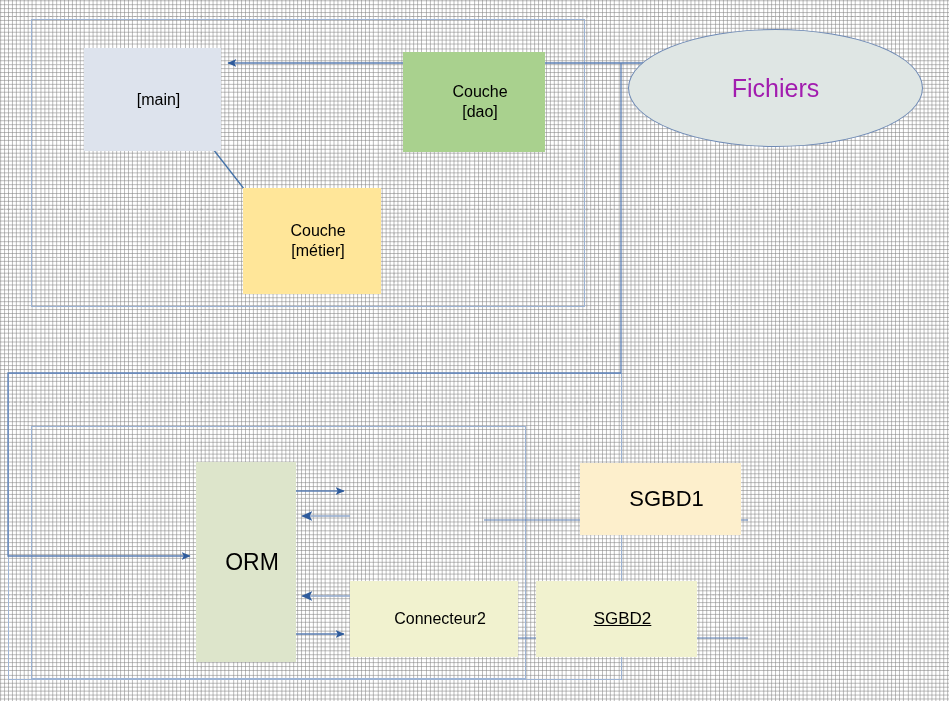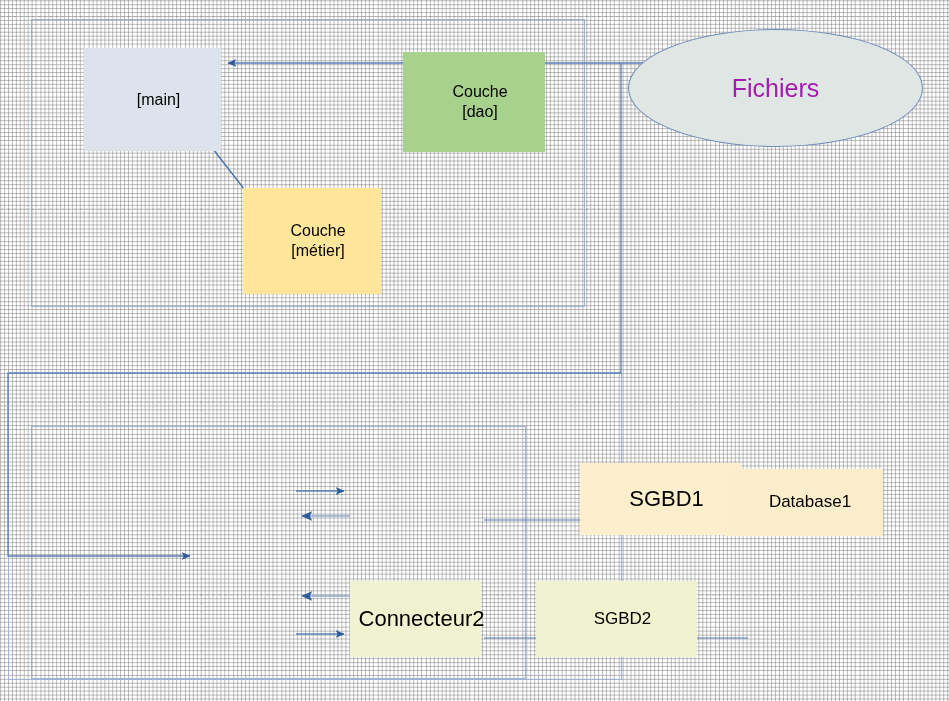--- a/index.html
+++ b/index.html
@@ -144,24 +144,24 @@
   <div class="node" style="left:84px; top:48px; width:137px; height:103px; background:#dde3ed; font-size:16px;">[main]</div>
 
   <div class="node" style="left:403px; top:52px; width:142px; height:100px; background:#a9d18e; font-size:16px;">Couche
 [dao]</div>
 
   <div class="node" style="left:243px; top:188px; width:138px; height:106px; background:#ffe699; font-size:16px;">Couche
 [métier]</div>
 
   <div class="ellipse" style="left:628px; top:29px; width:295px; height:118px; background:#dfe6e4; font-size:25px; color:#a21caf;">Fichiers</div>
 
+  <div class="node" style="left:196px; top:462px; width:100px; height:200px; background:#dde5cb; font-size:23px;">ORM</div>
 
 
-  <div class="node" style="left:350px; top:581px; width:131px; height:76px; background:#f1f2cf; font-size:22px;">Connecteur2</div>
+  <div class="node" style="left:350px; top:581px; width:168px; height:76px; background:#f1f2cf; font-size:16px;">Connecteur2</div>
 
   <div class="node" style="left:536px; top:463px; width:161px; height:72px; background:#fdefcc; font-size:22px;margin-left:44px;">SGBD1</div>
 
-  <div class="node" style="left:536px; top:581px; width:161px; height:76px; background:#f1f2cf; font-size:17px;">SGBD2</div>
+  <div class="node" style="left:536px; top:581px; width:161px; height:76px; background:#f1f2cf; font-size:17px;text-decoration:underline;">SGBD2</div>
 
-  <div class="node" style="left:725px; top:469px; width:158px; height:67px; background:#fdeecb; font-size:17px;">Database1</div>
 
 
 </div>
 
 </body></html>

